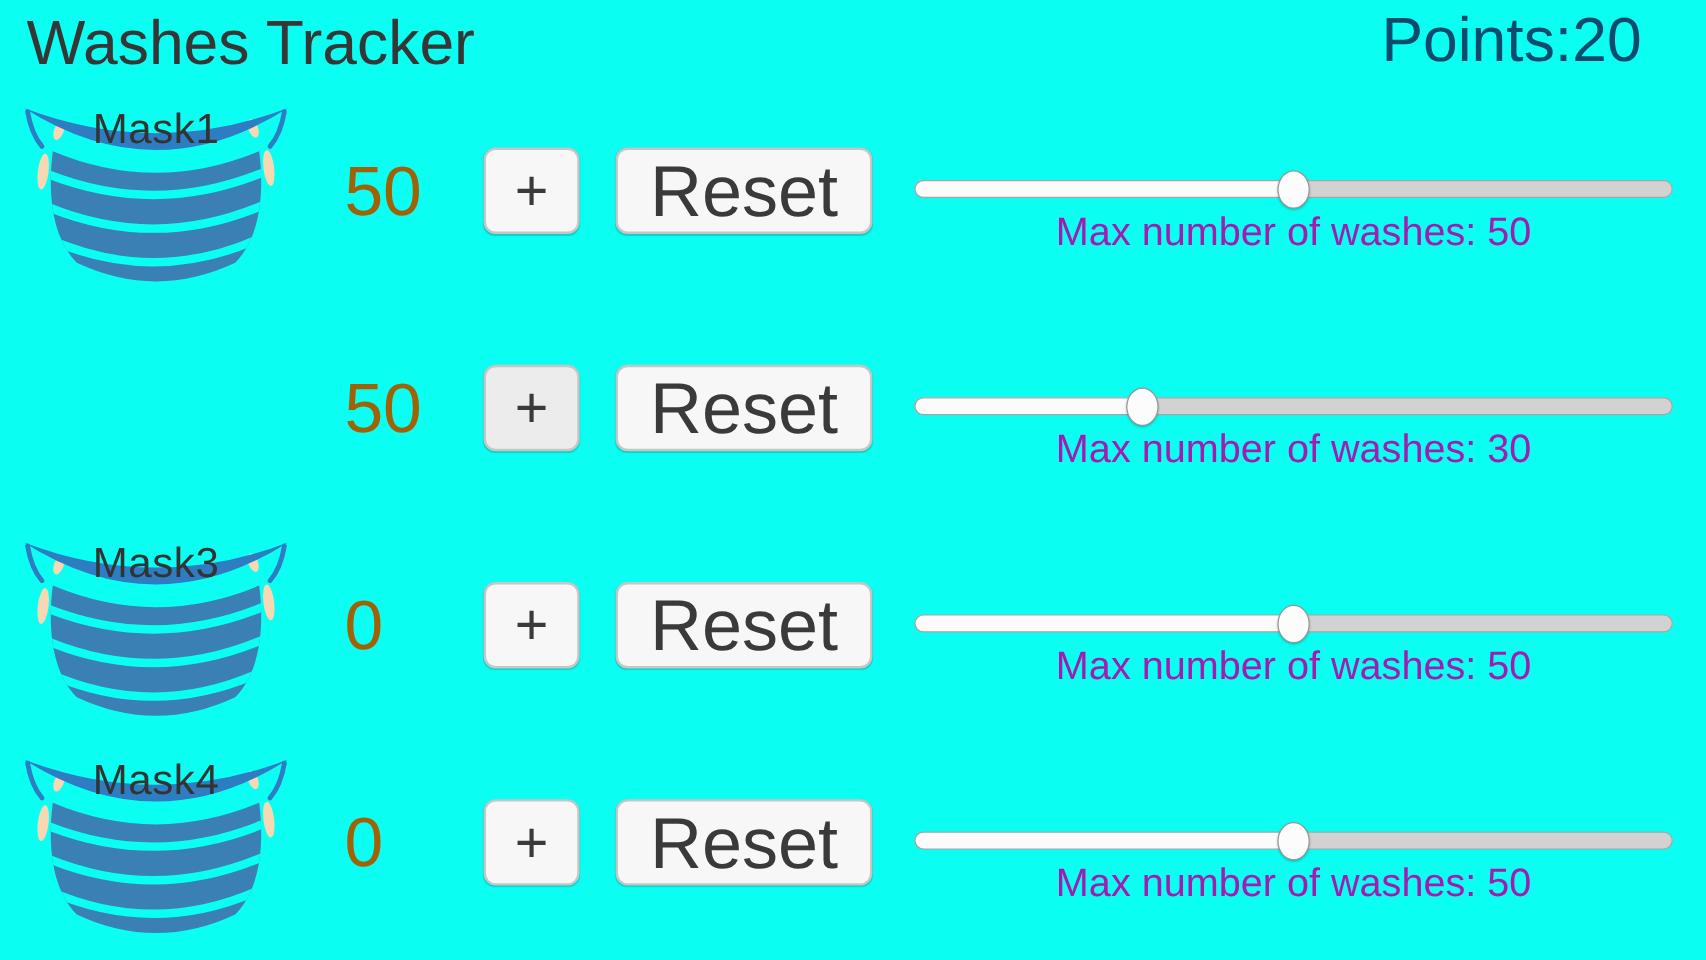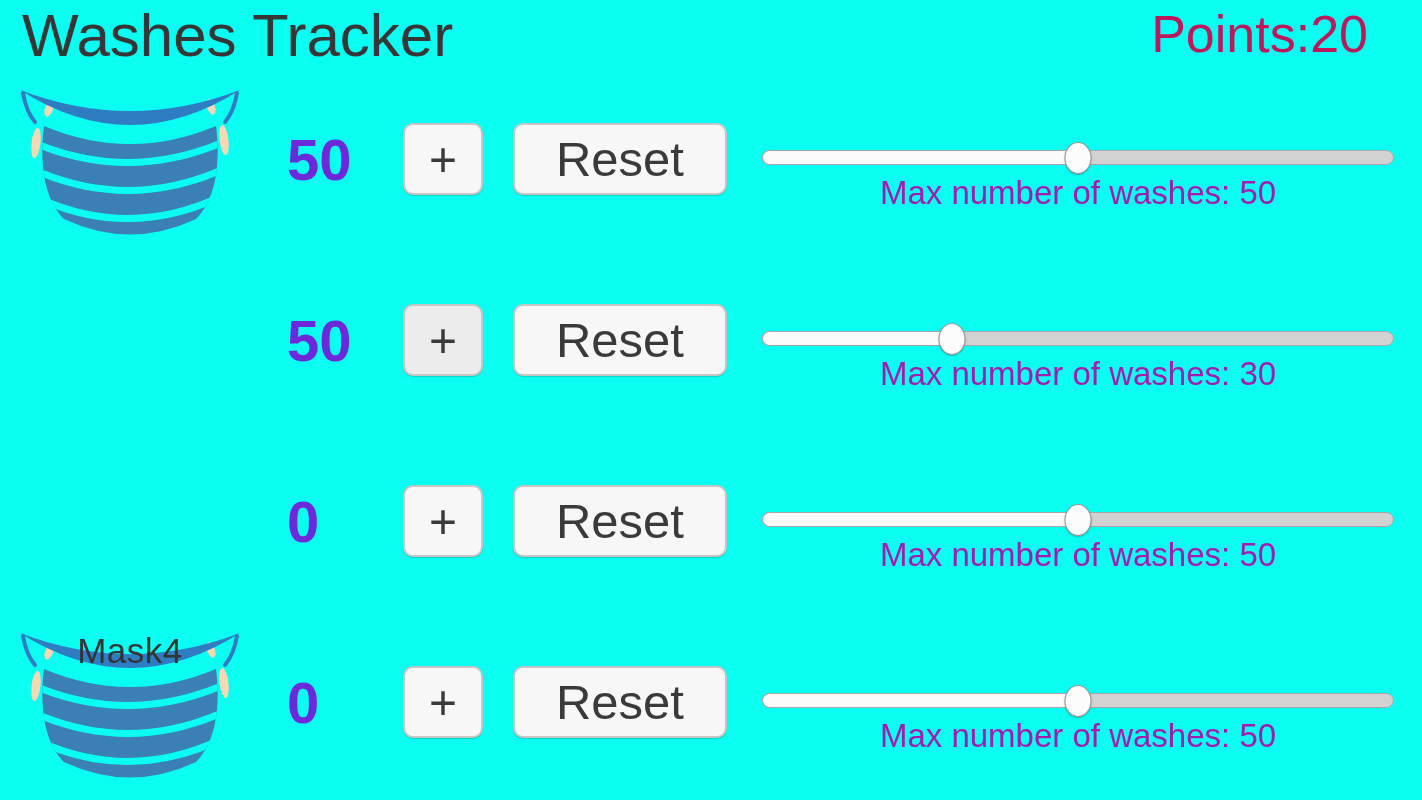--- a/index.html
+++ b/index.html
@@ -5,49 +5,49 @@
   html,body{margin:0;padding:0;}
   body{
     width:1422px;height:800px;position:relative;overflow:hidden;
     background:#0afff2;
     font-family:"Liberation Sans", sans-serif;
     color:#333333;
     -webkit-font-smoothing:antialiased;
   }
   .page-title{
     position:absolute;left:22px;top:4px;
-    font-size:60px;line-height:64px;color:#363636;
+    font-size:52px;line-height:64px;color:#363636;
   }
   .points{
     position:absolute;right:54px;top:2px;
-    font-size:52px;line-height:64px;color:#be185d;white-space:nowrap;
+    font-size:52px;line-height:64px;color:#0c4a6e;white-space:nowrap;
   }
   .row{position:absolute;left:0;width:1422px;height:181px;}
   .row.r0{top:70px}.row.r1{top:251px}.row.r2{top:432px}.row.r3{top:613px}
 
   .mask-wrap{position:absolute;left:18px;top:10px;width:224px;height:166px;}
   .mask-wrap svg{display:block;width:224px;height:166px;}
   .mask-label{
     position:absolute;left:0;top:8px;width:224px;text-align:center;
     font-size:35px;color:#333333;letter-spacing:0.5px;
   }
   .count{
     position:absolute;left:287px;top:48px;height:84px;line-height:84px;
-    font-size:58px;color:#6d28d9;font-weight:bold;
+    font-size:58px;color:#a16207;
   }
   .btn{
     position:absolute;top:53px;height:72px;box-sizing:border-box;
     display:flex;align-items:center;justify-content:center;
     background:#f7f7f7;border:2px solid #c6c6c6;border-radius:10px;
     color:#3a3a3a;box-shadow:0 1px 1px rgba(0,0,0,0.18);
     cursor:pointer;padding:0;
   }
   .btn.plus{left:403px;width:80px;font-size:48px;font-weight:400;}
   .btn.plus.dim{background:#ececec;}
-  .btn.reset{left:513px;width:214px;font-size:49px;}
+  .btn.reset{left:513px;width:214px;font-size:60px;}
   .slider{position:absolute;left:762px;top:80px;width:632px;height:15px;}
   .slider .track{
     position:absolute;left:0;right:0;top:0;bottom:0;box-sizing:border-box;
     background:#d2d2d2;border:1px solid #a6a6a6;border-radius:9px;
   }
   .slider .fill{
     position:absolute;left:0;top:0;bottom:0;width:var(--pct,50%);box-sizing:border-box;
     background:#fbfbfb;border:1px solid #a6a6a6;border-right:none;
     border-radius:9px 0 0 9px;
   }
@@ -96,20 +96,21 @@
 </svg>
 
 <div class="page-title">Washes Tracker</div>
 <div class="points"><span>Points:</span><span>20</span></div>
 
 <div class="row r0">
   <div class="mask-wrap">
     <svg>
         <use href="#mask-icon-symbol"></use>
       </svg>
+    <div class="mask-label">Mask1</div>
   </div>
   <div class="count">50</div>
   <button class="btn plus">+</button>
   <button class="btn reset">Reset</button>
   <div class="slider" style="--pct: 50%;">
     <div class="track"></div>
     <div class="fill"></div>
     <div class="thumb"></div>
   </div>
   <div class="caption">Max number of washes: 50</div>
@@ -121,20 +122,26 @@
   <button class="btn reset">Reset</button>
   <div class="slider" style="--pct: 30%;">
     <div class="track"></div>
     <div class="fill"></div>
     <div class="thumb"></div>
   </div>
   <div class="caption">Max number of washes: 30</div>
 </div>
 
 <div class="row r2">
+  <div class="mask-wrap">
+    <svg>
+        <use href="#mask-icon-symbol"></use>
+      </svg>
+    <div class="mask-label">Mask3</div>
+  </div>
   <div class="count">0</div>
   <button class="btn plus">+</button>
   <button class="btn reset">Reset</button>
   <div class="slider" style="--pct: 50%;">
     <div class="track"></div>
     <div class="fill"></div>
     <div class="thumb"></div>
   </div>
   <div class="caption">Max number of washes: 50</div>
 </div>

